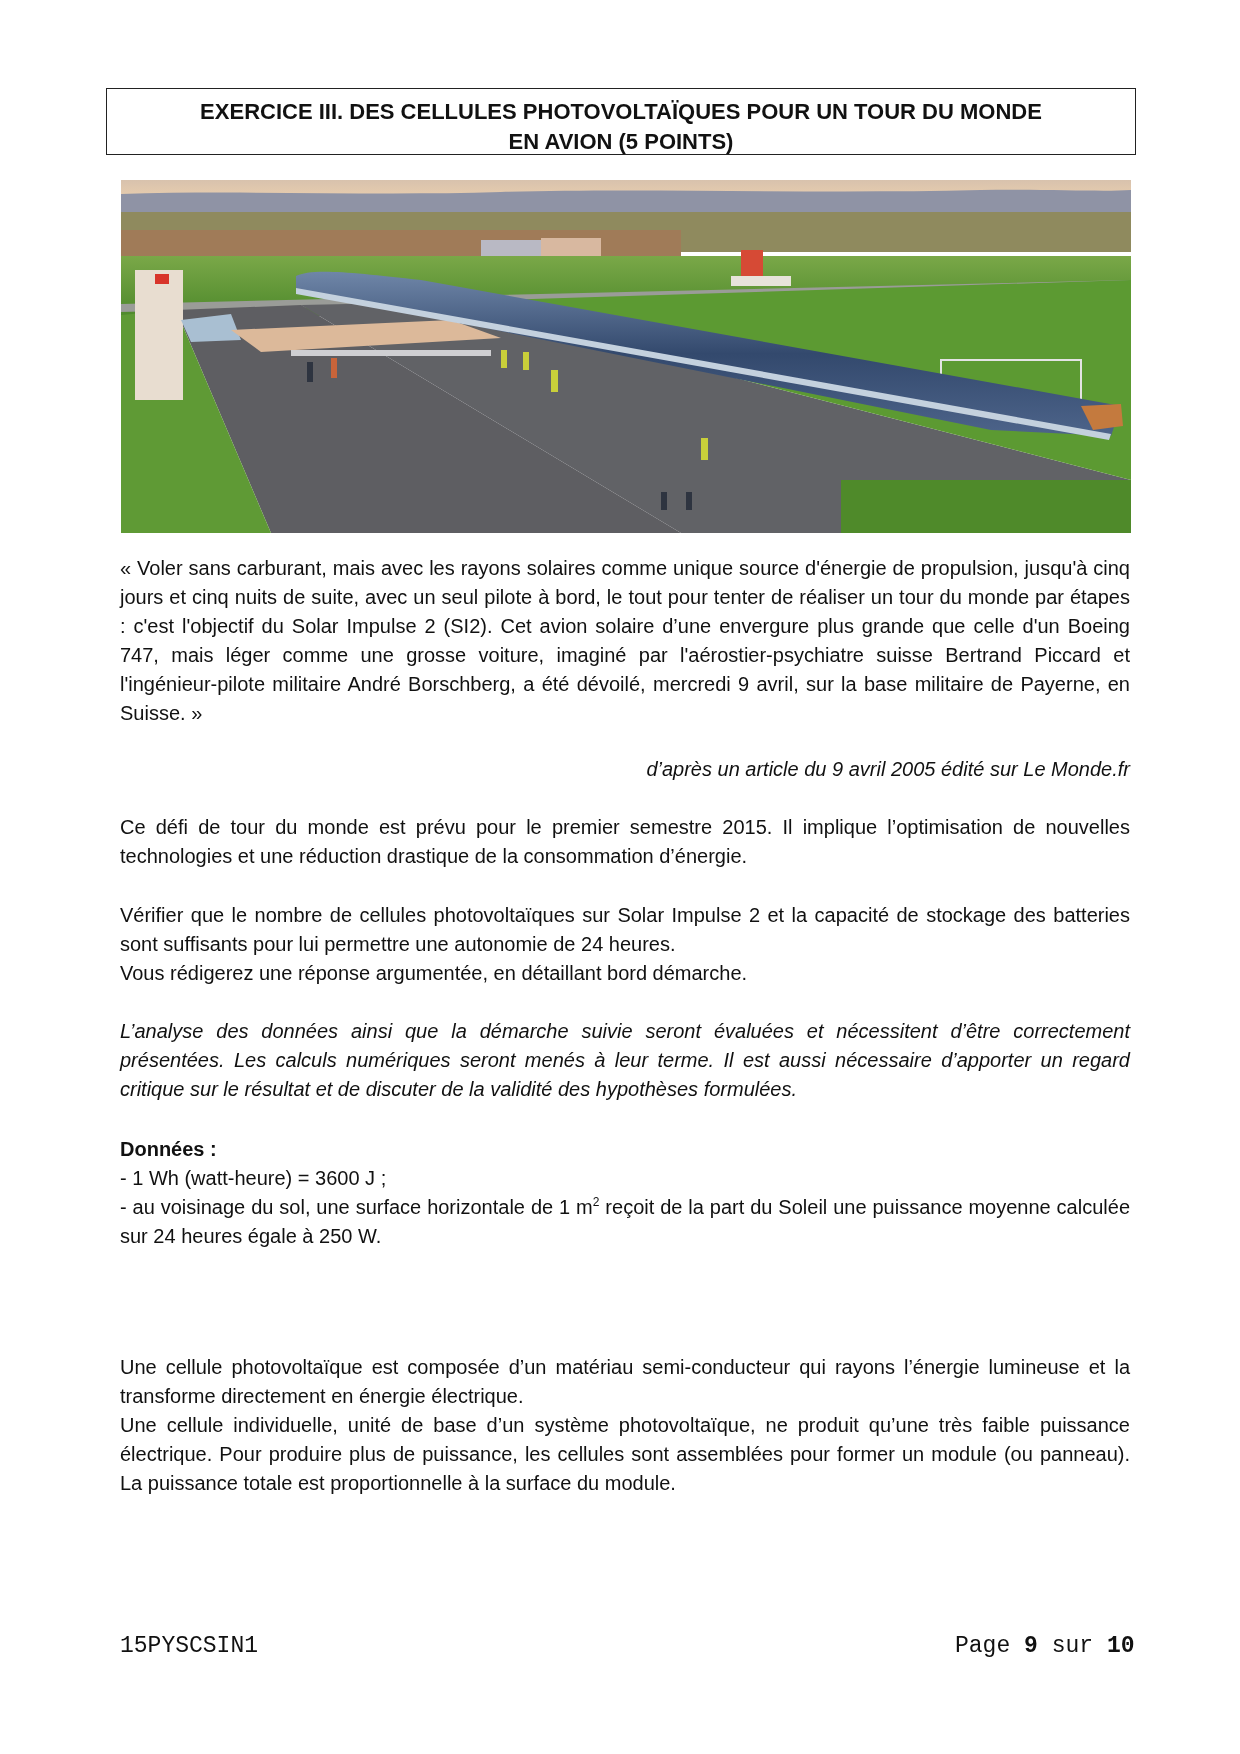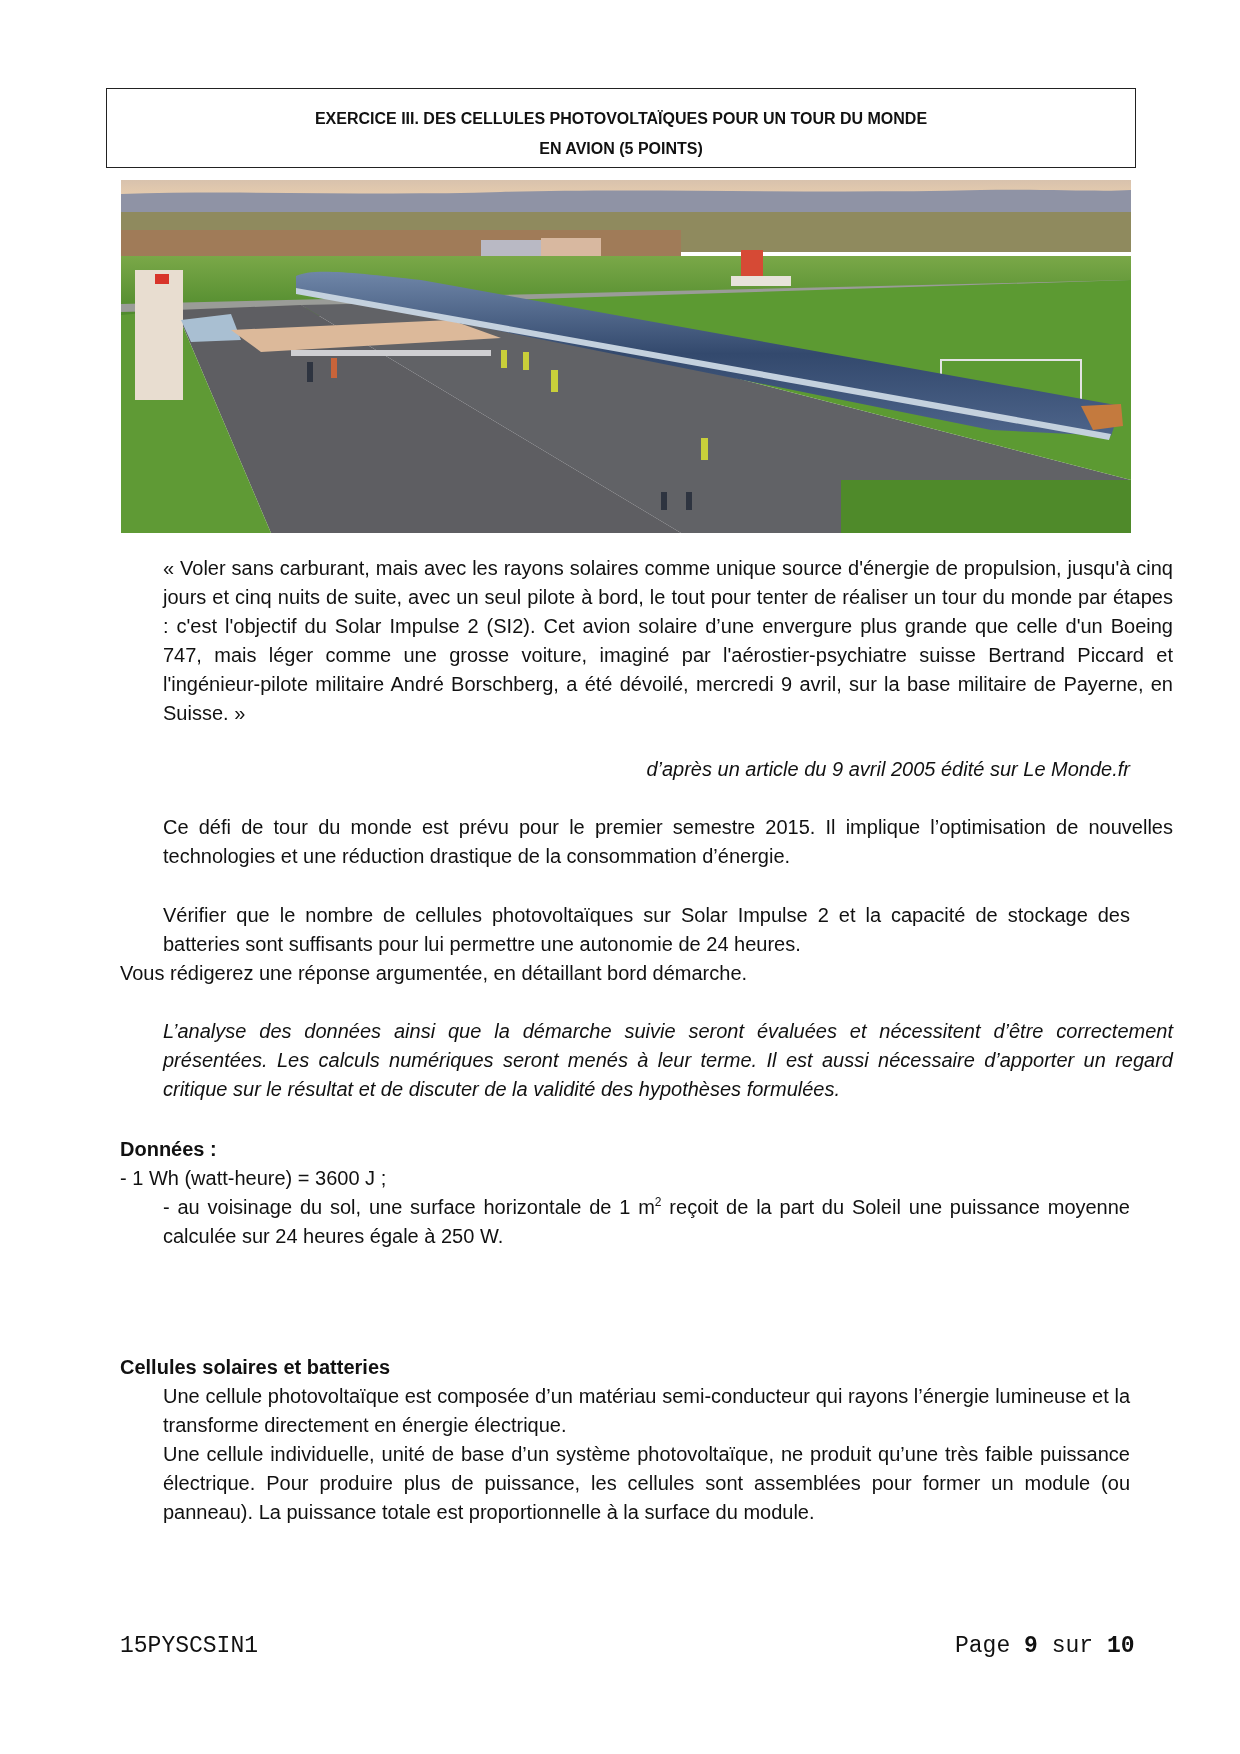--- a/index.html
+++ b/index.html
@@ -1,28 +1,28 @@
 <!DOCTYPE html>
 <html><head>
 <meta charset="utf-8">
 <style>
   html, body { margin: 0; padding: 0; background: #ffffff; }
   body { width: 1240px; height: 1754px; position: relative; overflow: hidden;
          font-family: "Liberation Sans", sans-serif; color: #111; }
   .page { position: absolute; left: 0; top: 0; width: 1240px; height: 1754px; }
 
-  .title-box { position: absolute; left: 106px; top: 88px; width: 1030px; height: 80px;
+  .title-box { position: absolute; left: 106px; top: 88px; width: 1030px; height: 67px;
                border: 1.5px solid #222; box-sizing: border-box; text-align: center;
-               font-weight: bold; font-size: 16px; line-height: 30px; padding-top: 15px; }
+               font-weight: bold; font-size: 22px; line-height: 30px; padding-top: 8px; }
 
   .photo { position: absolute; left: 121px; top: 180px; width: 1010px; height: 353px; overflow: hidden; }
   .photo svg { display: block; width: 100%; height: 100%; }
 
   .text { position: absolute; left: 120px; width: 1010px; font-size: 20px; line-height: 29px; }
-  .justify-last { text-align: justify; text-align-last: left; margin-left: 43px; }
+  .justify-last { text-align: justify; text-align-last: left; }
   .italic { font-style: italic; }
   .bold { font-weight: bold; }
   .right { text-align: right; }
   p { margin: 0; }
   sup { font-size: 12px; line-height: 0; vertical-align: super; }
 
   .footer { position: absolute; top: 1633px; font-family: Liberation Mono, monospace; font-size: 23px; }
   .footer-left { left: 120px; }
   .footer-right { left: 955px; }
   .footer-right b { font-weight: bold; }
@@ -107,21 +107,20 @@
   <div class="text justify-last italic" style="top:1017px;">L’analyse des données ainsi que la démarche suivie seront évaluées et nécessitent d’être correctement présentées. Les calculs numériques seront menés à leur terme. Il est aussi nécessaire d’apporter un regard critique sur le résultat et de discuter de la validité des hypothèses formulées.</div>
 
   <div class="text" style="top:1135px;">
     <p class="bold">Données :</p>
     <p>- 1 Wh (watt-heure) = 3600 J ;</p>
     <p class="justify-last"><span>- au voisinage du sol, une surface horizontale de 1 m</span><sup>2</sup><span> reçoit de la part du Soleil une puissance moyenne calculée sur 24 heures égale à 250 W.</span></p>
   </div>
 
 
   <div class="text" style="top:1353px;">
-    <p class="bold">Cellules solaires et batteries</p>
     <p class="justify-last">Une cellule photovoltaïque est composée d’un matériau semi-conducteur qui rayons l’énergie lumineuse et la transforme directement en énergie électrique.</p>
     <p class="justify-last">Une cellule individuelle, unité de base d’un système photovoltaïque, ne produit qu’une très faible puissance électrique. Pour produire plus de puissance, les cellules sont assemblées pour former un module (ou panneau). La puissance totale est proportionnelle à la surface du module.</p>
   </div>
 
   <div class="footer footer-left">15PYSCSIN1</div>
   <div class="footer footer-right">
     <span>Page</span>
     <b>9</b>
     <span>sur</span>
     <b>10</b>

